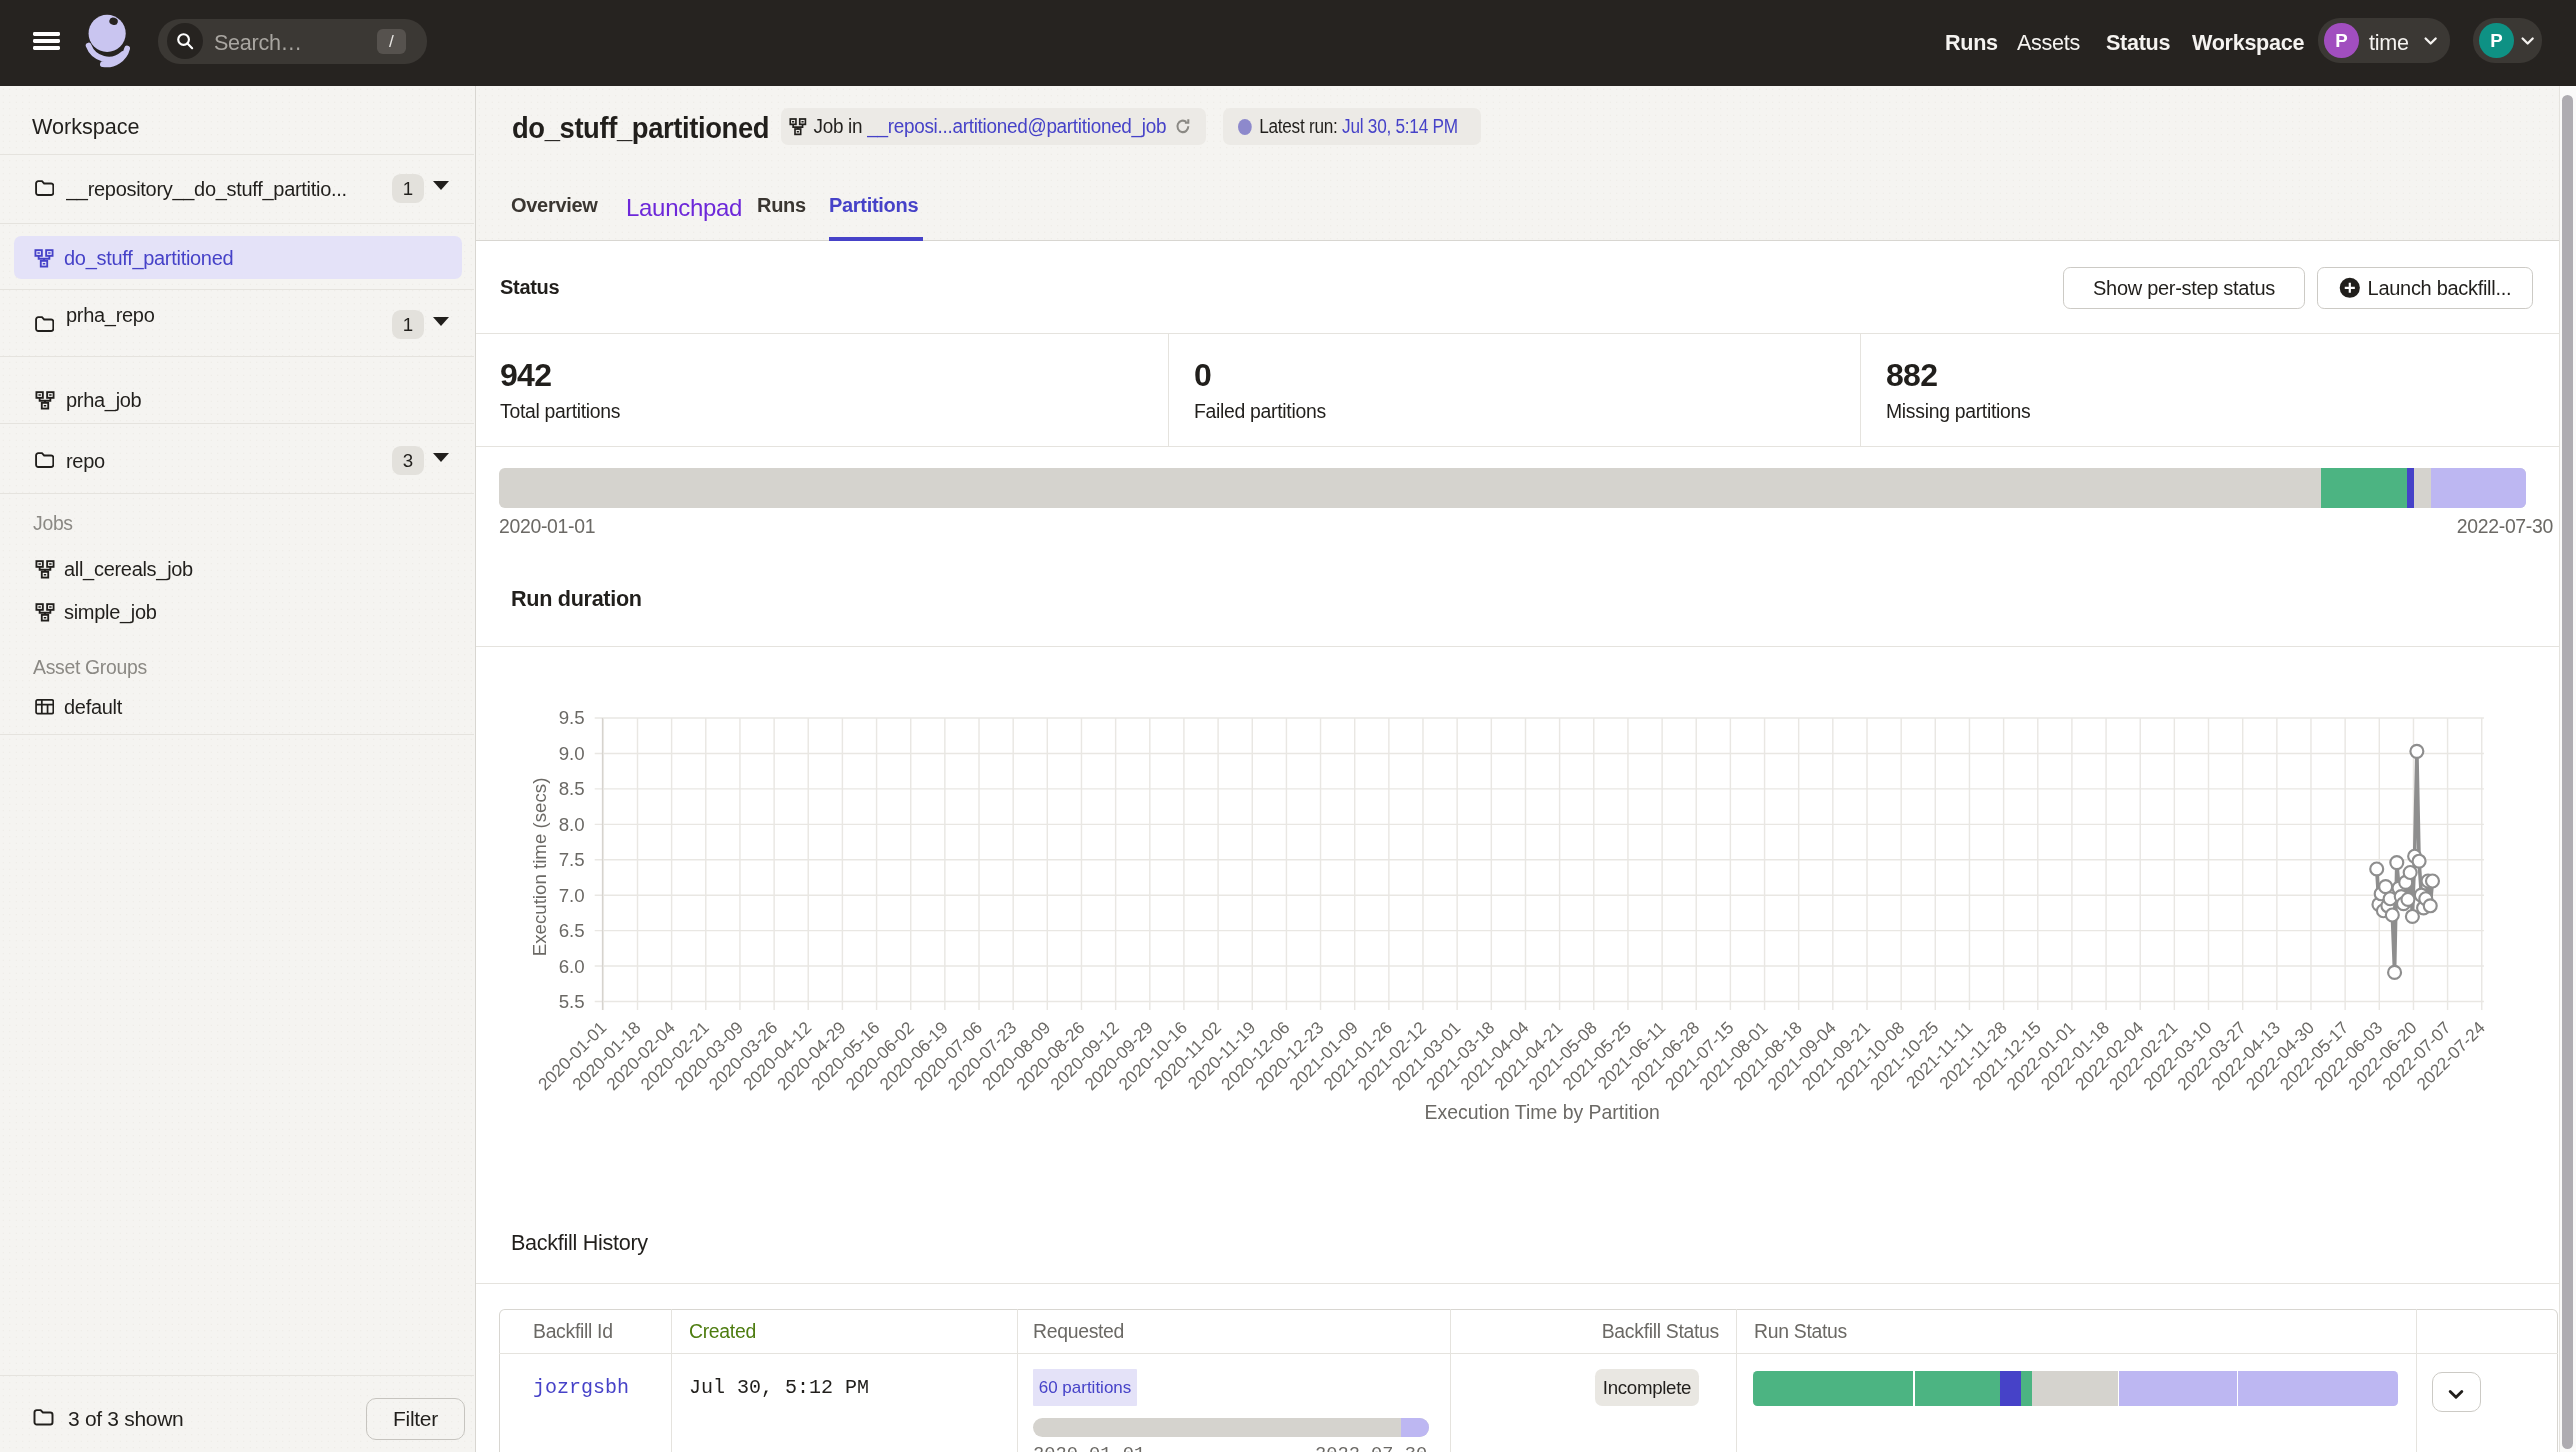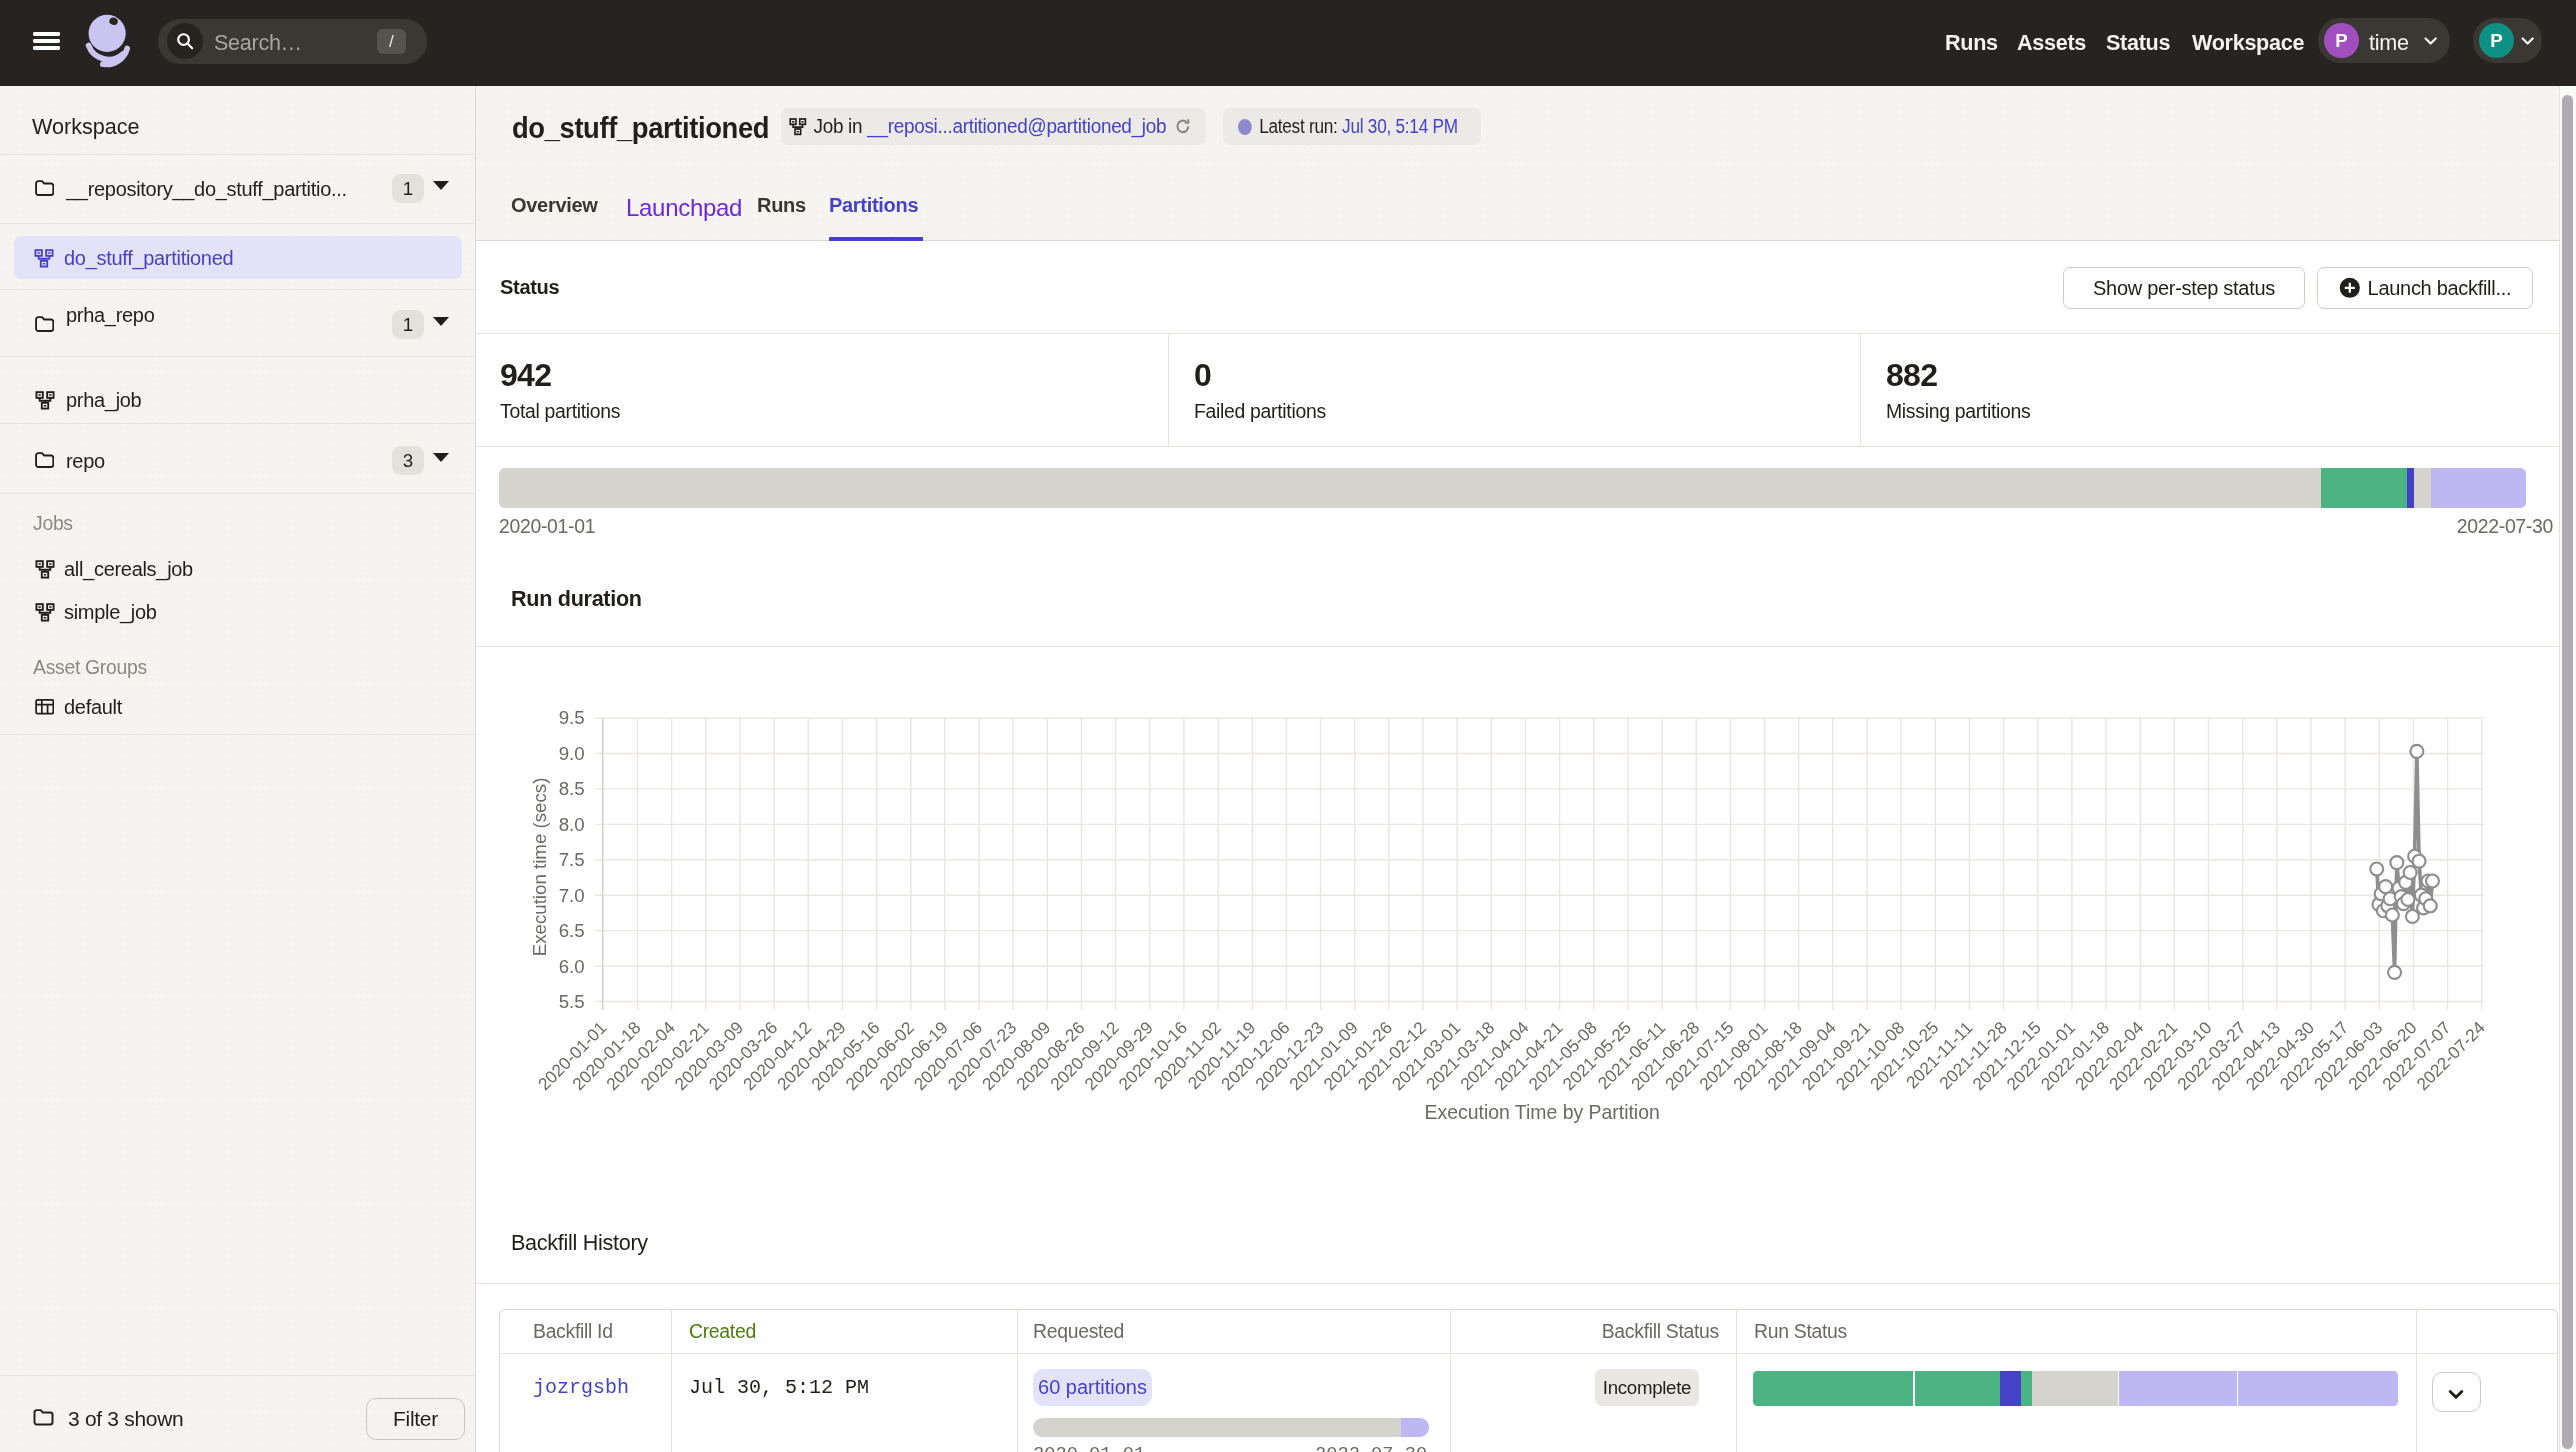--- a/index.html
+++ b/index.html
@@ -27,21 +27,21 @@
 </svg>
 <div class="abs" style="left:158px;top:18.7px;width:269px;height:45px;background:#3b3834;border-radius:22px"></div>
 <div class="abs" style="left:167px;top:23px;width:36px;height:36px;background:#262320;border-radius:18px"></div>
 <svg class="abs" style="left:175px;top:31px" width="20" height="20" viewBox="0 0 28 28" fill="none">
 <circle cx="12" cy="12" r="7.5" stroke="#fff" stroke-width="3"></circle>
         <path d="M17.5 17.5 L24 24" stroke="#fff" stroke-width="3" stroke-linecap="round"></path>
       </svg>
 <div class="abs sans" style="left:214px;top:29.5px;font-size:21.6px;color:#a9a6a1">Search…</div>
 <div class="abs" style="left:377px;top:29px;width:29px;height:24.5px;background:#56524e;border-radius:5.8px;color:#e9e7e4;font-size:17.3px;text-align:center;line-height:24.5px">/</div>
 <div class="abs sans" style="left:1945px;top:29.5px;font-size:21.6px;font-weight:600;color:#f5f3f0">Runs</div>
-<div class="abs sans" style="left:2017px;top:29.5px;font-size:21.6px;font-weight:700;color:#f5f3f0">Assets</div>
+<div class="abs sans" style="left:2017px;top:29.5px;font-size:21.6px;font-weight:400;color:#f5f3f0">Assets</div>
 <div class="abs sans" style="left:2106px;top:29.5px;font-size:21.6px;font-weight:600;color:#f5f3f0">Status</div>
 <div class="abs sans" style="left:2192px;top:29.5px;font-size:21.6px;font-weight:600;color:#f5f3f0">Workspace</div>
 <div class="abs" style="left:2318px;top:18px;width:132px;height:45px;background:#3b3834;border-radius:22px"></div>
 <div class="abs" style="left:2324px;top:23px;width:35px;height:35px;background:#a14ebf;border-radius:17.3px;color:#fff;font-size:18.7px;font-weight:bold;text-align:center;line-height:35px">P</div>
 <div class="abs sans" style="left:2369px;top:29.5px;font-size:21.6px;color:#f5f3f0">time</div>
 <svg class="abs" style="left:2422px;top:32px" width="17.3" height="17.3" viewBox="0 0 24 24" fill="none">
         <path d="M5 9 l7 7 7-7" stroke="#f5f3f0" stroke-width="3.2" stroke-linecap="round" stroke-linejoin="round"></path>
       </svg>
 <div class="abs" style="left:2473px;top:18px;width:69px;height:45px;background:#3b3834;border-radius:22px"></div>
 <div class="abs" style="left:2479px;top:23px;width:35px;height:35px;background:#0e9184;border-radius:17.3px;color:#fff;font-size:18.7px;font-weight:bold;text-align:center;line-height:35px">P</div>
@@ -352,21 +352,21 @@
 <div class="abs" style="left:1450px;top:1309px;width:0;height:143px;border-left:1.4px solid #e5e3de"></div>
 <div class="abs" style="left:1736px;top:1309px;width:0;height:143px;border-left:1.4px solid #e5e3de"></div>
 <div class="abs" style="left:2416px;top:1309px;width:0;height:143px;border-left:1.4px solid #e5e3de"></div>
 <div class="abs sans" style="left:533px;top:1320px;font-size:19.4px;color:#6b6965">Backfill Id</div>
 <div class="abs sans" style="left:689px;top:1320px;font-size:19.4px;color:#4d7c0f">Created</div>
 <div class="abs sans" style="left:1033px;top:1320px;font-size:19.4px;color:#6b6965">Requested</div>
 <div class="abs sans" style="left:1575px;top:1320px;width:144px;text-align:right;font-size:19.4px;color:#6b6965">Backfill Status</div>
 <div class="abs sans" style="left:1754px;top:1320px;font-size:19.4px;color:#6b6965">Run Status</div>
 <div class="abs mono" style="left:533px;top:1376px;font-size:20px;color:#4642c8">jozrgsbh</div>
 <div class="abs mono" style="left:689px;top:1376px;font-size:20px">Jul 30, 5:12 PM</div>
-<div class="abs" style="left:1033px;top:1369px;width:119px;height:37px;background:#e4e2f8;border-radius:11px;color:#4642c8;font-size:20px;text-align:center;line-height:37px" class2="sans">60 partitions</div>
+<div class="abs" style="left:1033px;top:1369px;width:104px;height:37px;background:#e4e2f8;border-radius:1px;color:#4642c8;font-size:17px;text-align:center;line-height:37px" class2="sans">60 partitions</div>
 <div class="abs" style="left:1033px;top:1418px;width:396px;height:18.7px;background:#d5d3ce;border-radius:9.4px;overflow:hidden">
 <div class="abs" style="left:368px;top:0;width:28px;height:18.7px;background:#bdb7f2"></div>
 </div>
 <div class="abs mono" style="left:1033px;top:1443px;font-size:18.7px;color:#6b6965">2020-01-01</div>
 <div class="abs mono" style="left:1315px;top:1443px;font-size:18.7px;color:#6b6965">2022-07-30</div>
 <div class="abs sans" style="left:1595px;top:1369px;width:104px;height:37px;background:#e9e7e2;border-radius:7.2px;font-size:18.7px;text-align:center;line-height:37px">Incomplete</div>
 <div class="abs" style="left:1753px;top:1371px;width:645px;height:35px;border-radius:4.3px;overflow:hidden;background:#fff">
 <div class="abs" style="left:0px;top:0;width:160px;height:35px;background:#4cb482"></div>
 <div class="abs" style="left:162px;top:0;width:85px;height:35px;background:#4cb482"></div>
 <div class="abs" style="left:247px;top:0;width:21.6px;height:35px;background:#4642c8"></div>

